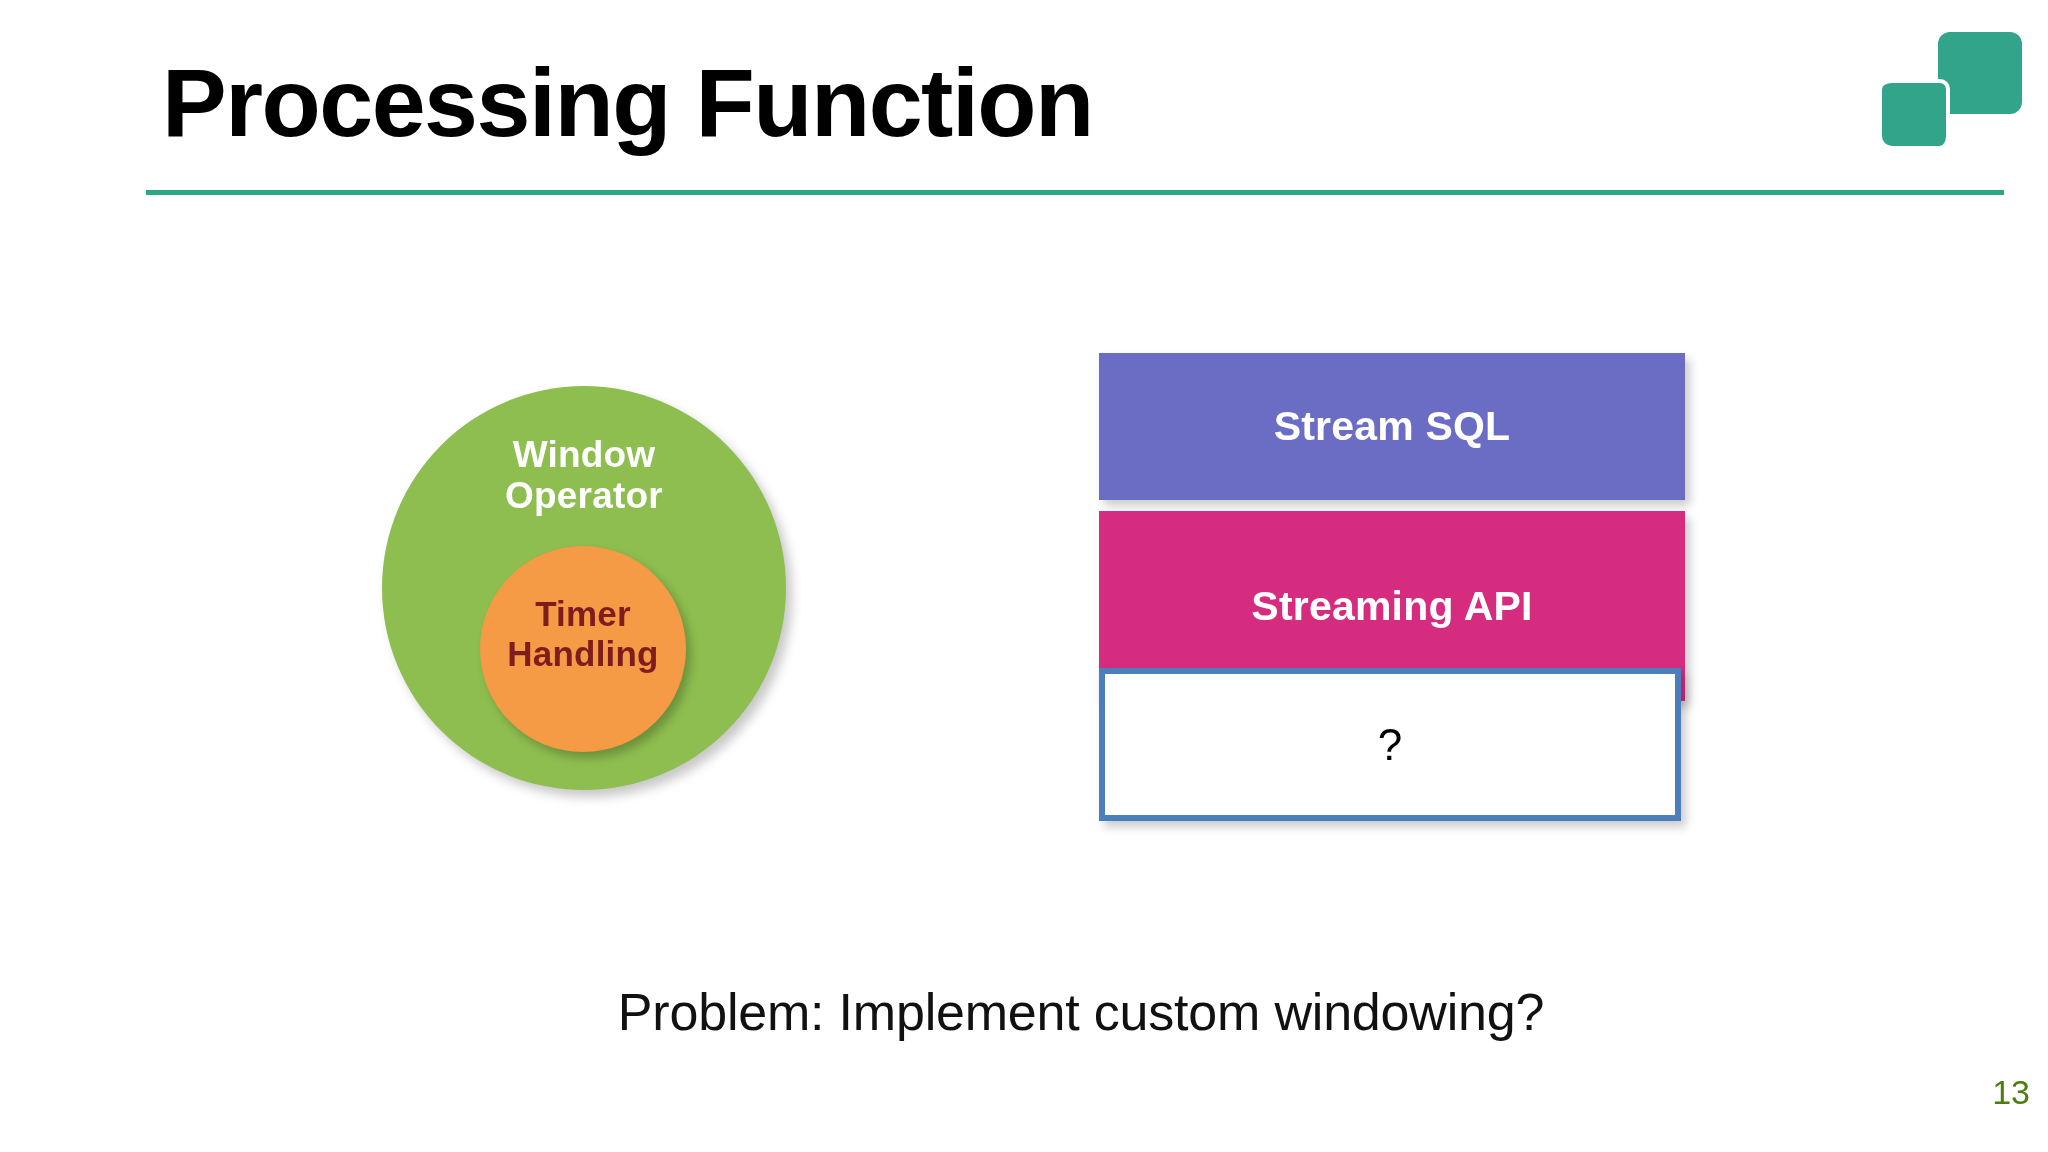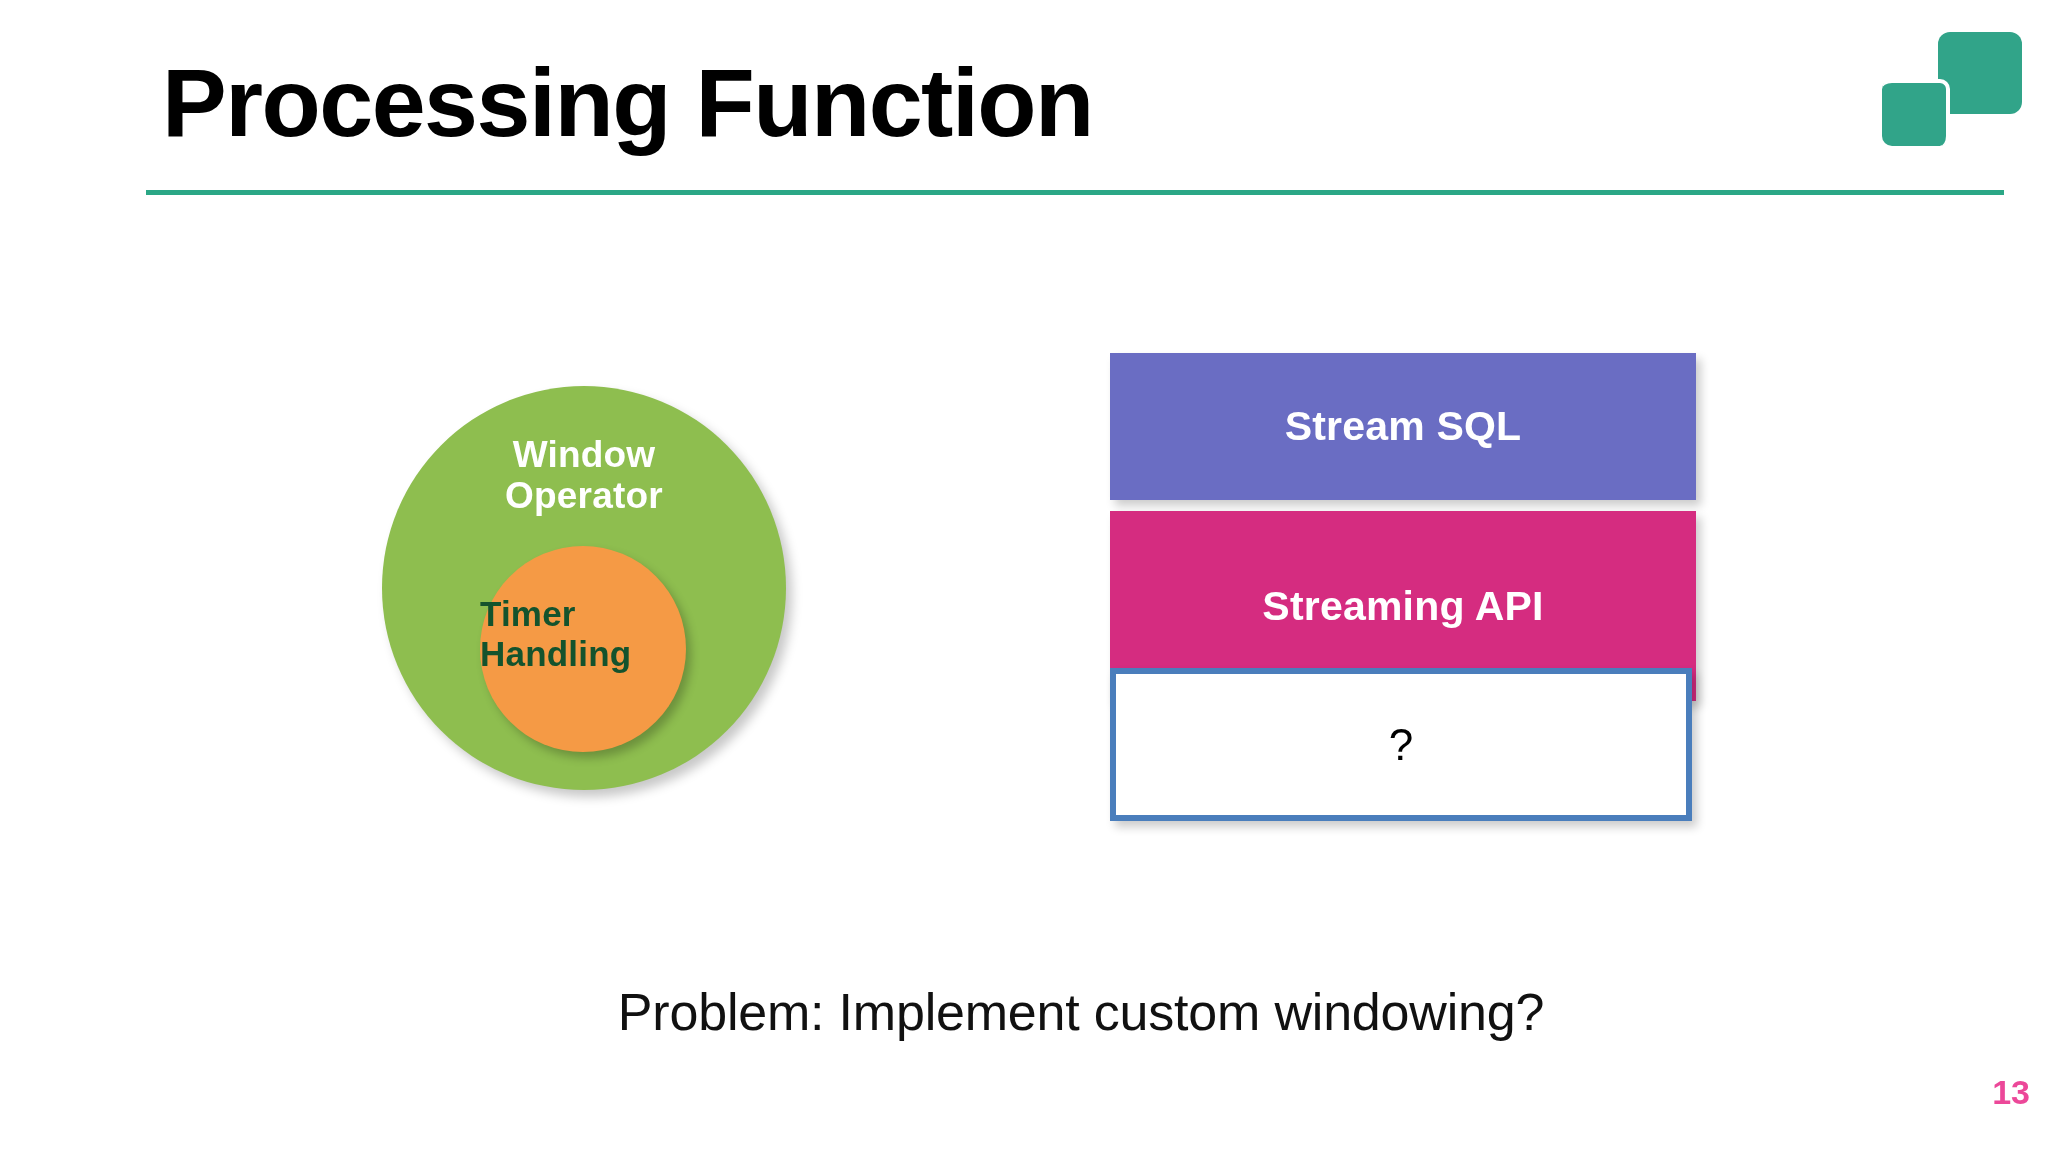--- a/index.html
+++ b/index.html
@@ -117,41 +117,41 @@
     border-radius: 50%;
     background: #F59A45;
     box-shadow: 5px 6px 10px rgba(0,0,0,0.24);
   }
 
   #circle-inner-label {
     position: absolute;
     left: 0;
     top: 48px;
     width: 206px;
-    text-align: left;
-    color: #14532d;
+    text-align: center;
+    color: #7f1d1d;
     font-size: 35px;
     font-weight: 700;
     line-height: 1.14;
     white-space: pre-line;
     letter-spacing: 0.2px;
   }
 
   
   #layer-stack {
     position: absolute;
     left: 1054px;
     top: 353px;
     width: 600px;
     height: 470px;
   }
 
   .layer-box {
     position: absolute;
-    left: 12px;
+    left: 1px;
     display: flex;
     align-items: center;
     justify-content: center;
     box-sizing: border-box;
     font-size: 41px;
     font-weight: 700;
     color: #ffffff;
     letter-spacing: 0.2px;
   }
 
@@ -196,22 +196,22 @@
     letter-spacing: -0.2px;
     padding-left: 32px;
   }
 
   
   #page-number {
     position: absolute;
     right: 62px;
     top: 1073px;
     font-size: 34px;
-    color: #ec4899;
-    font-weight: 700;
+    color: #4d7c0f;
+    font-weight: 400;
   }
 </style>
 </head>
 <body>
 
 <div id="slide">
 
   <div id="slide-title">Processing Function</div>
 
   <div id="title-rule"></div>

